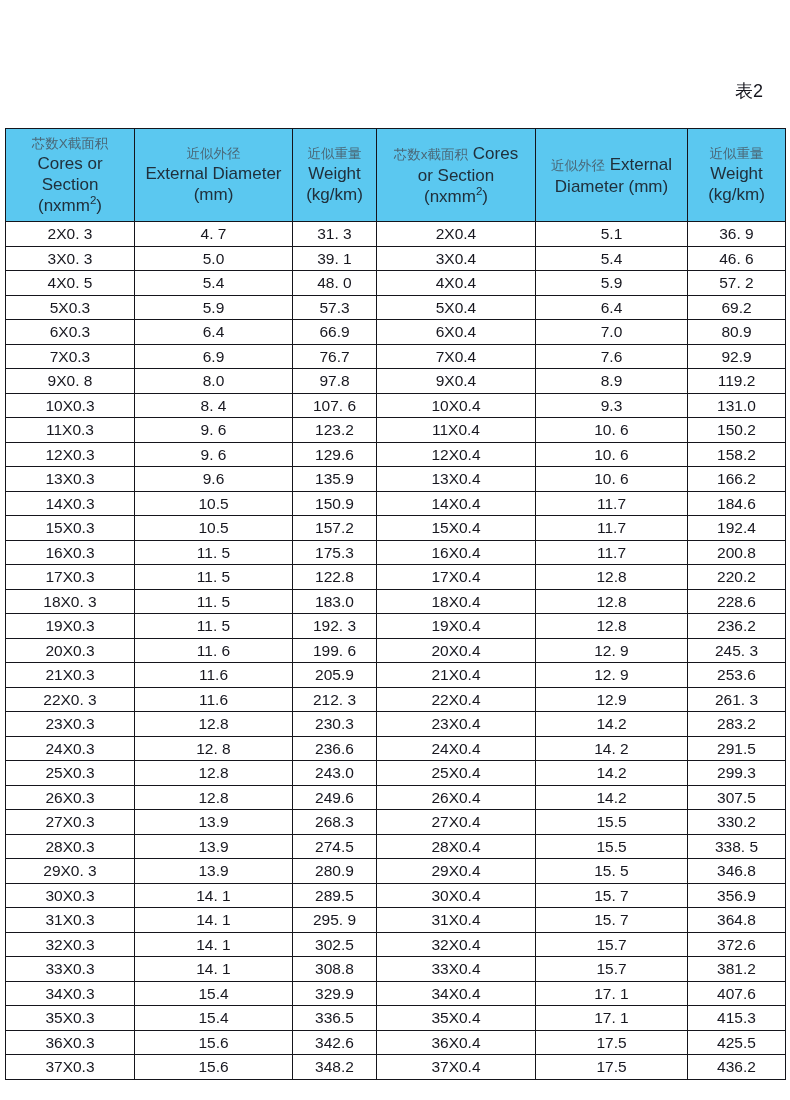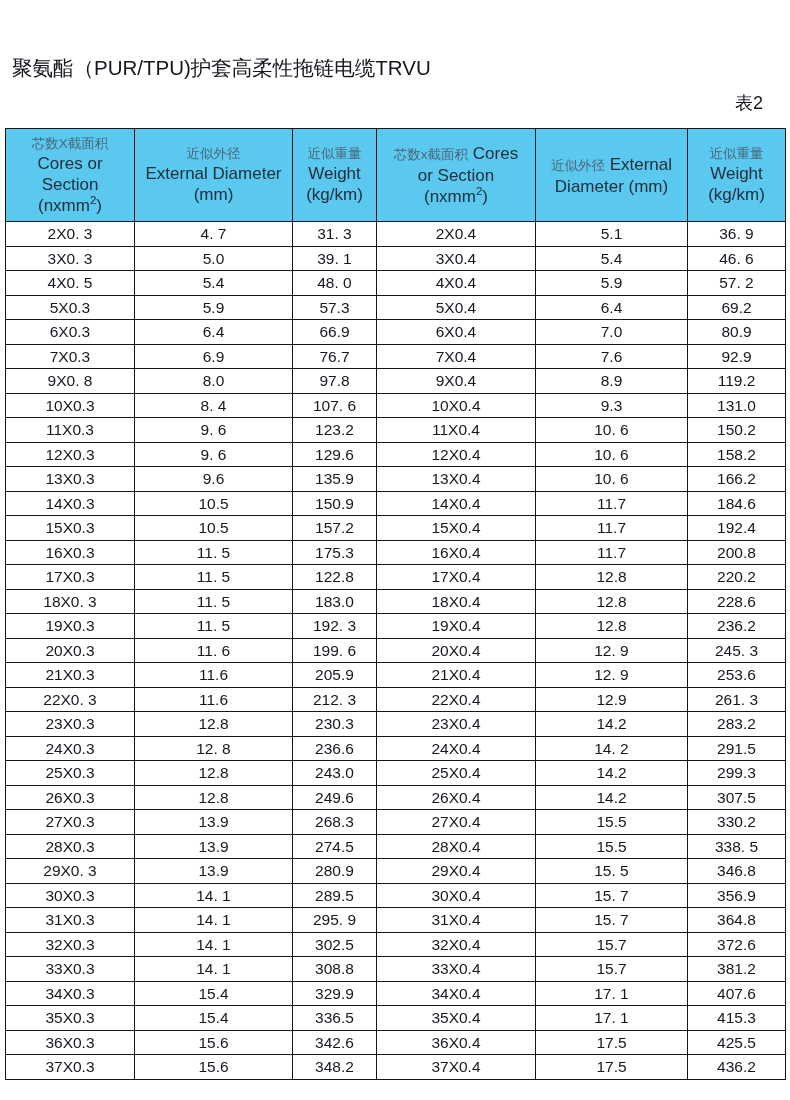--- a/index.html
+++ b/index.html
@@ -26,21 +26,21 @@
     top: 56px;
     font-size: 20.5px;
     line-height: 24px;
     letter-spacing: 0px;
     color: #16161e;
     white-space: nowrap;
   }
   .table-label {
     position: absolute;
     right: 27px;
-    top: 92px;
+    top: 80px;
     font-size: 18px;
     line-height: 22px;
     color: #16161e;
   }
   table.cable-table {
     position: absolute;
     left: 5px;
     top: 128px;
     width: 780px;
     border-collapse: collapse;
@@ -105,21 +105,20 @@
   col.c3 { width: 84px; }
   col.c4 { width: 159px; }
   col.c5 { width: 152px; }
   col.c6 { width: 98px; }
 </style>
 </head>
 <body>
 
 <div class="page">
 
-  <div class="doc-title">聚氨酯（PUR/TPU)护套高柔性拖链电缆TRVU</div>
 
   <div class="table-label">表2</div>
 
   <table class="cable-table">
     <colgroup>
       <col class="c1">
         <col class="c2">
         <col class="c3">
       <col class="c4">
         <col class="c5">

